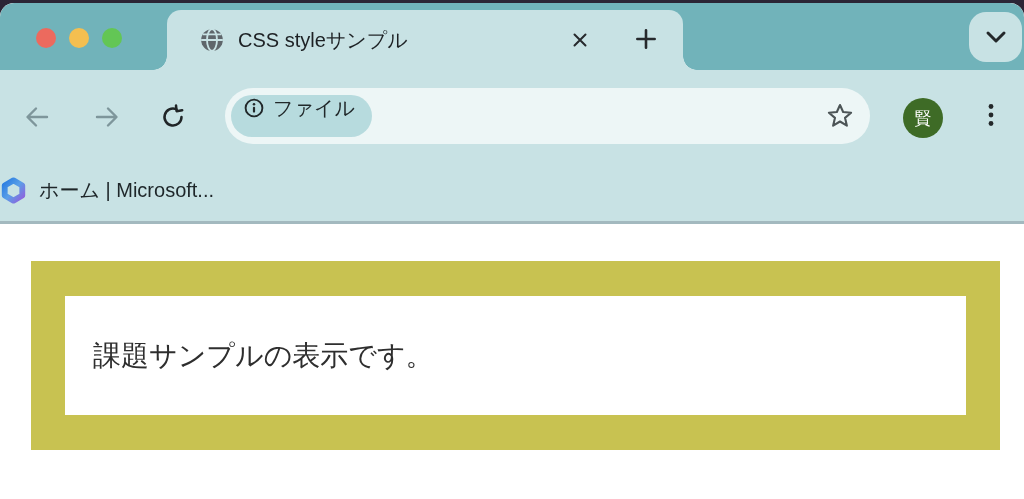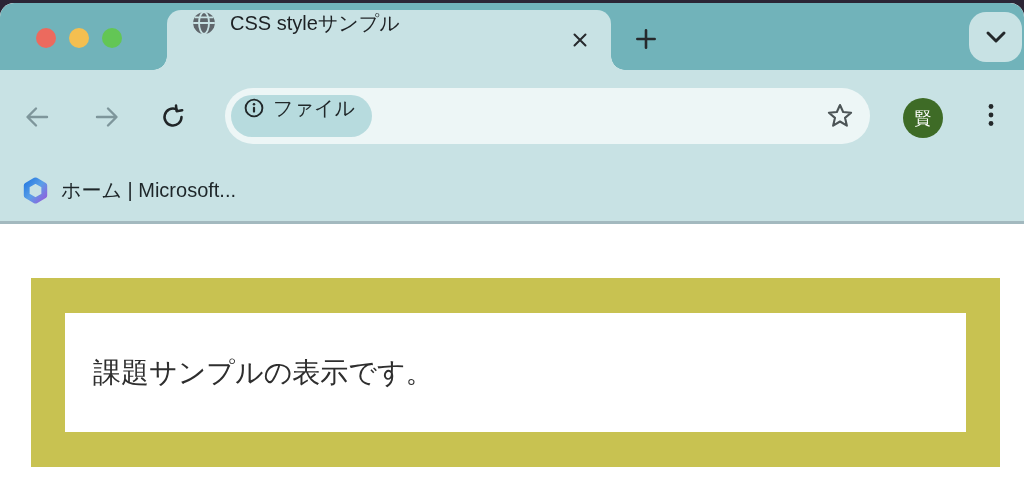--- a/index.html
+++ b/index.html
@@ -17,23 +17,23 @@
   .tabstrip {
     position: relative; height: 67px; background: #71b3ba;
     border-radius: 14px 14px 0 0;
   }
   .traffic { position: absolute; top: 25px; width: 20px; height: 20px; border-radius: 50%; }
   .traffic.red    { left: 36px;  background: #ec6a5e; }
   .traffic.yellow { left: 69px;  background: #f4bf50; }
   .traffic.green  { left: 102px; background: #63c655; }
 
   .tab {
-    position: absolute; left: 167px; top: 7px; width: 444px; height: 60px;
+    position: absolute; left: 167px; top: 7px; width: 516px; height: 60px;
     background: #c8e2e4; border-radius: 14px 14px 0 0;
-    display: flex; padding-left: 24px;
+    display: flex; align-items: center; padding-left: 32px;
   }
   .tab::before, .tab::after { content: ""; position: absolute; bottom: 0; width: 14px; height: 14px; }
   .tab::before { left: -14px;  background: radial-gradient(circle at 0 0,   rgba(0,0,0,0) 13.5px, #c8e2e4 14px); }
   .tab::after  { right: -14px; background: radial-gradient(circle at 100% 0, rgba(0,0,0,0) 13.5px, #c8e2e4 14px); }
   .tab-favicon { width: 26px; height: 26px; flex: 0 0 auto; }
   .tab-title { margin-left: 13px; font-size: 20px; color: #1d2124; white-space: nowrap; }
   .tab-close { position: absolute; left: 402px; top: 19px; width: 22px; height: 22px; cursor: pointer; }
 
   .newtab-btn { position: absolute; left: 633px; top: 23px; width: 26px; height: 26px; }
   .caret-btn {
@@ -66,30 +66,30 @@
     position: absolute; left: 903px; top: 28px; width: 40px; height: 40px;
     border-radius: 50%; background: #3e6b26; color: #ffffff;
     display: flex; align-items: center; justify-content: center;
     font-size: 17px; line-height: 1;
   }
   .kebab { position: absolute; left: 983px; top: 33px; width: 16px; height: 24px; }
 
   
   .bookmarksbar {
     height: 64px; background: #c8e2e4; border-bottom: 3px solid #a3b9bf;
-    display: flex; align-items: center; padding-left: 22px;
+    display: flex; align-items: center; 
   }
   .bookmark-item { display: flex; align-items: center; cursor: pointer; }
   .bm-favicon { width: 27px; height: 27px; }
   .bm-label { margin-left: 12px; font-size: 20px; color: #1e2629; white-space: nowrap; }
 
   
   .content { height: 272px; background: #ffffff; }
   .olive-box {
-    margin: 54px 0 0 31px; width: 969px; height: 189px;
+    margin: 37px 0 0 31px; width: 969px; height: 189px;
     background: #c8c251; padding: 35px 34px;
   }
   .inner-box {
     width: 100%; height: 100%; background: #ffffff;
     display: flex; align-items: center; padding-left: 28px;
   }
   .inner-text { font-size: 28px; color: #2e2e2e; }
 </style>
 </head>
 <body>

